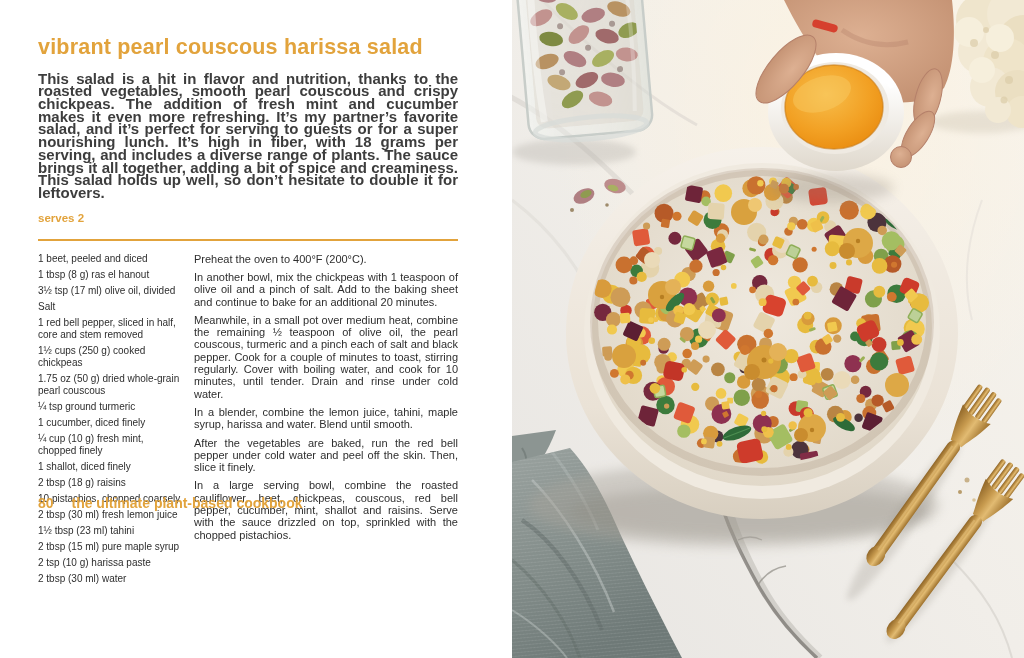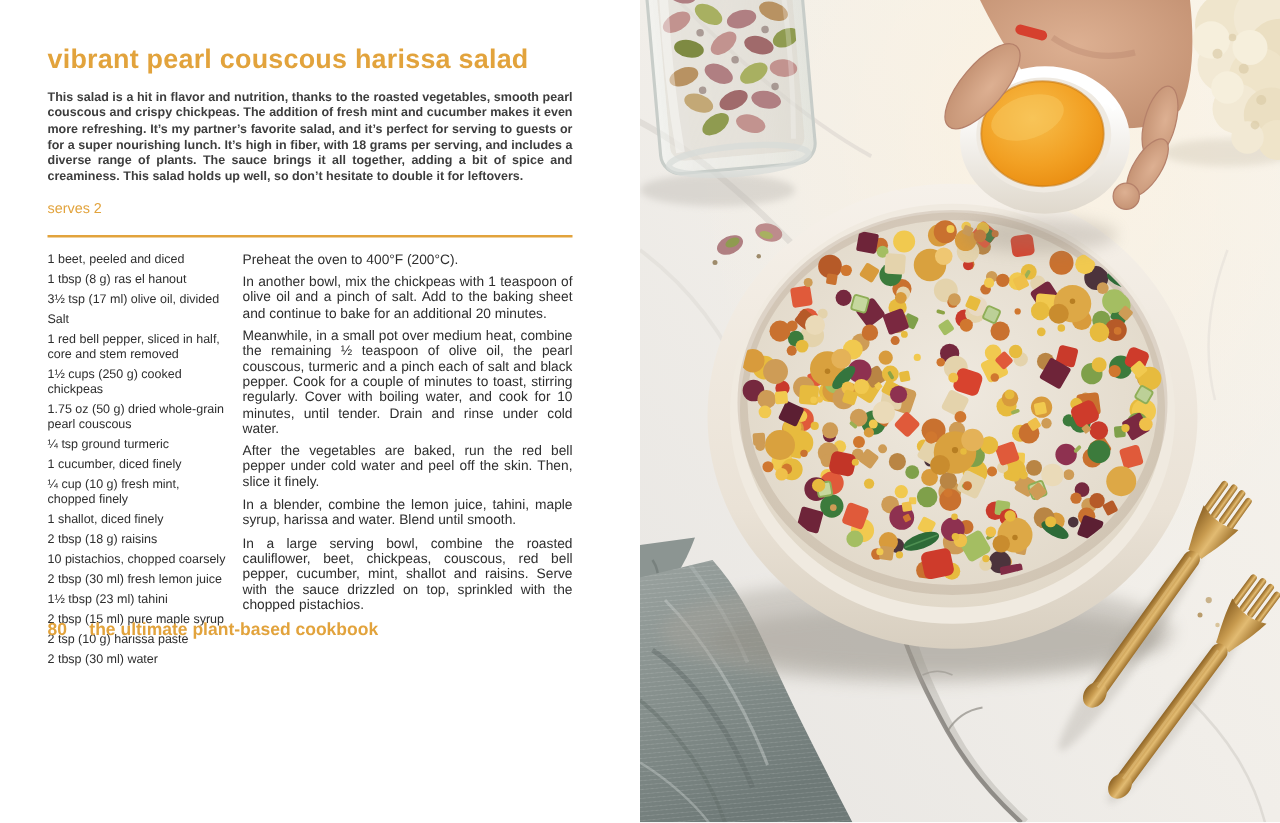--- a/index.html
+++ b/index.html
@@ -2,22 +2,22 @@
 <html><head>
 <meta charset="utf-8">
 <style>
   html,body{margin:0;padding:0;background:#ffffff;}
   body{width:1024px;height:658px;overflow:hidden;font-family:"Liberation Sans",sans-serif;}
   .spread{position:relative;width:1024px;height:658px;display:flex;}
   .page-left{position:relative;width:512px;height:533px;background:#ffffff;}
   .page-right{position:relative;width:512px;height:658px;overflow:hidden;}
   .content{position:absolute;left:38px;top:0;width:420px;}
   .title{margin:36px 0 0 0;font-size:21.5px;line-height:1.1;font-weight:700;color:#E2A33C;letter-spacing:.2px;}
-  .intro{margin:13px 0 0 0;font-size:10px;line-height:12.7px;font-weight:700;color:#3d3d3d;text-align:justify;}
-  .serves{margin:12px 0 0 0;font-size:11.5px;font-weight:400;color:#E2A33C;}
+  .intro{margin:13px 0 0 0;font-size:15px;line-height:12.7px;font-weight:700;color:#3d3d3d;text-align:justify;}
+  .serves{margin:12px 0 0 0;font-size:11.5px;font-weight:700;color:#E2A33C;}
   .divider{margin:15px 0 0 0;border:none;border-top:2px solid #E2A33C;width:420px;height:0;}
   .columns{display:flex;margin-top:12px;}
   .ingredients{list-style:none;margin:0;padding:0;width:146px;margin-right:10px;flex:none;}
   .ingredients li{font-size:10px;line-height:12px;color:#2e2e2e;margin:0 0 4px 0;}
   .steps{flex:1;}
   .steps p{font-size:11px;line-height:12.3px;color:#2e2e2e;text-align:justify;margin:0 0 6px 0;}
   .footer{position:absolute;left:38px;bottom:22px;color:#E2A33C;font-weight:700;font-size:14px;}
   .footer .pagenum{display:inline-block;}
   .footer .booktitle{display:inline-block;margin-left:14px;}
   svg{display:block;}
@@ -51,22 +51,22 @@
             <li>2 tbsp (30 ml) fresh lemon juice</li>
             <li>1½ tbsp (23 ml) tahini</li>
             <li>2 tbsp (15 ml) pure maple syrup</li>
             <li>2 tsp (10 g) harissa paste</li>
             <li>2 tbsp (30 ml) water</li>
           </ul>
         <div class="steps">
             <p>Preheat the oven to 400°F (200°C).</p>
             <p>In another bowl, mix the chickpeas with 1 teaspoon of olive oil and a pinch of salt. Add to the baking sheet and continue to bake for an additional 20 minutes.</p>
             <p>Meanwhile, in a small pot over medium heat, combine the remaining ½ teaspoon of olive oil, the pearl couscous, turmeric and a pinch each of salt and black pepper. Cook for a couple of minutes to toast, stirring regularly. Cover with boiling water, and cook for 10 minutes, until tender. Drain and rinse under cold water.</p>
+            <p>In a blender, combine the lemon juice, tahini, maple syrup, harissa and water. Blend until smooth.</p>
             <p>After the vegetables are baked, run the red bell pepper under cold water and peel off the skin. Then, slice it finely.</p>
-            <p>In a blender, combine the lemon juice, tahini, maple syrup, harissa and water. Blend until smooth.</p>
             <p>In a large serving bowl, combine the roasted cauliflower, beet, chickpeas, couscous, red bell pepper, cucumber, mint, shallot and raisins. Serve with the sauce drizzled on top, sprinkled with the chopped pistachios.</p>
           </div>
       </div>
     </div>
     <div class="footer">
       <span class="pagenum">80</span>
       <span class="booktitle">the ultimate plant-based cookbook</span>
     </div>
   </div>
 

